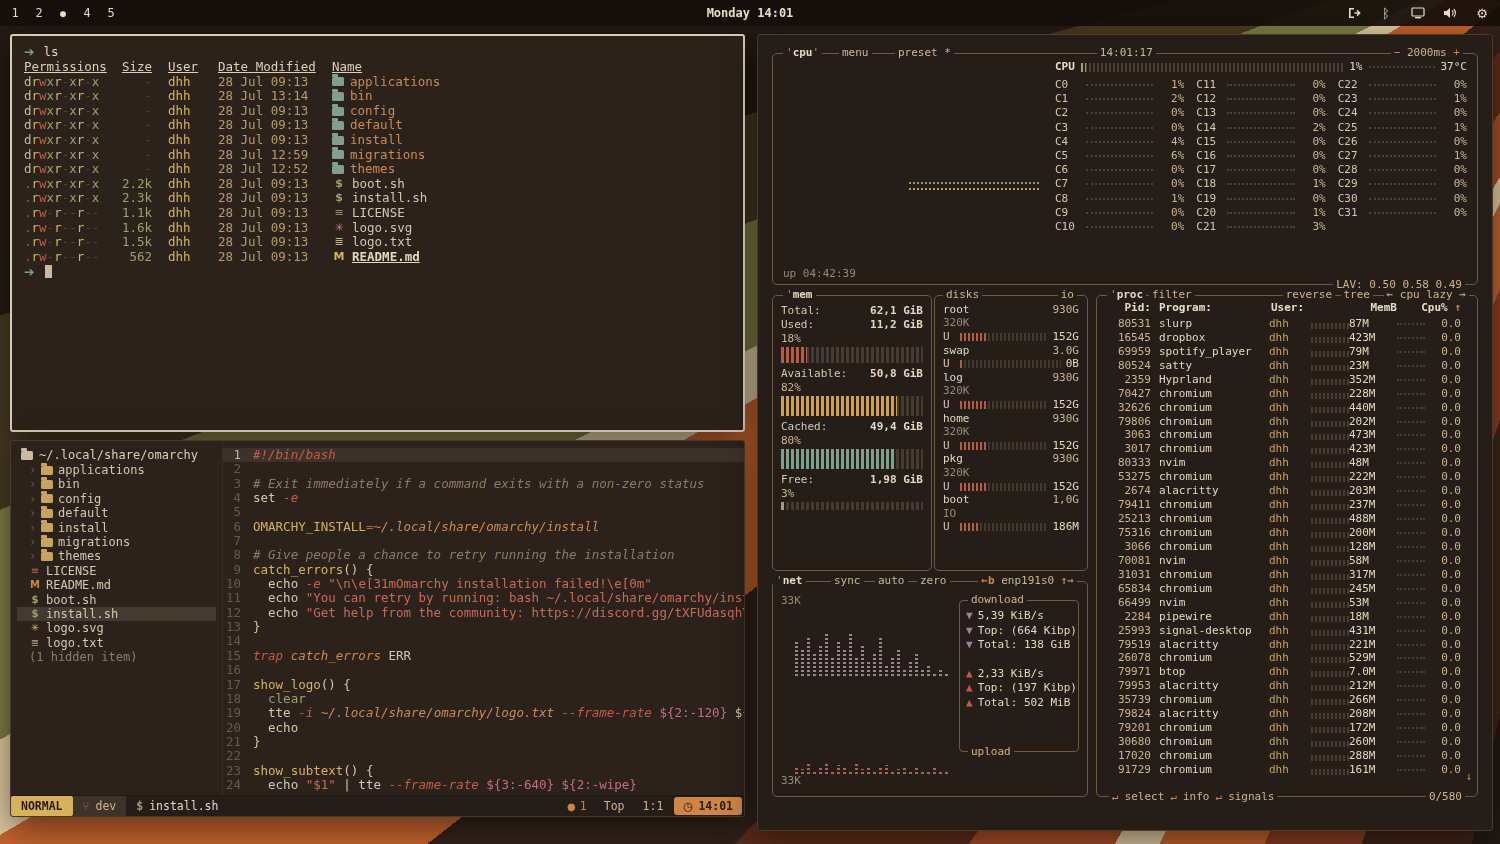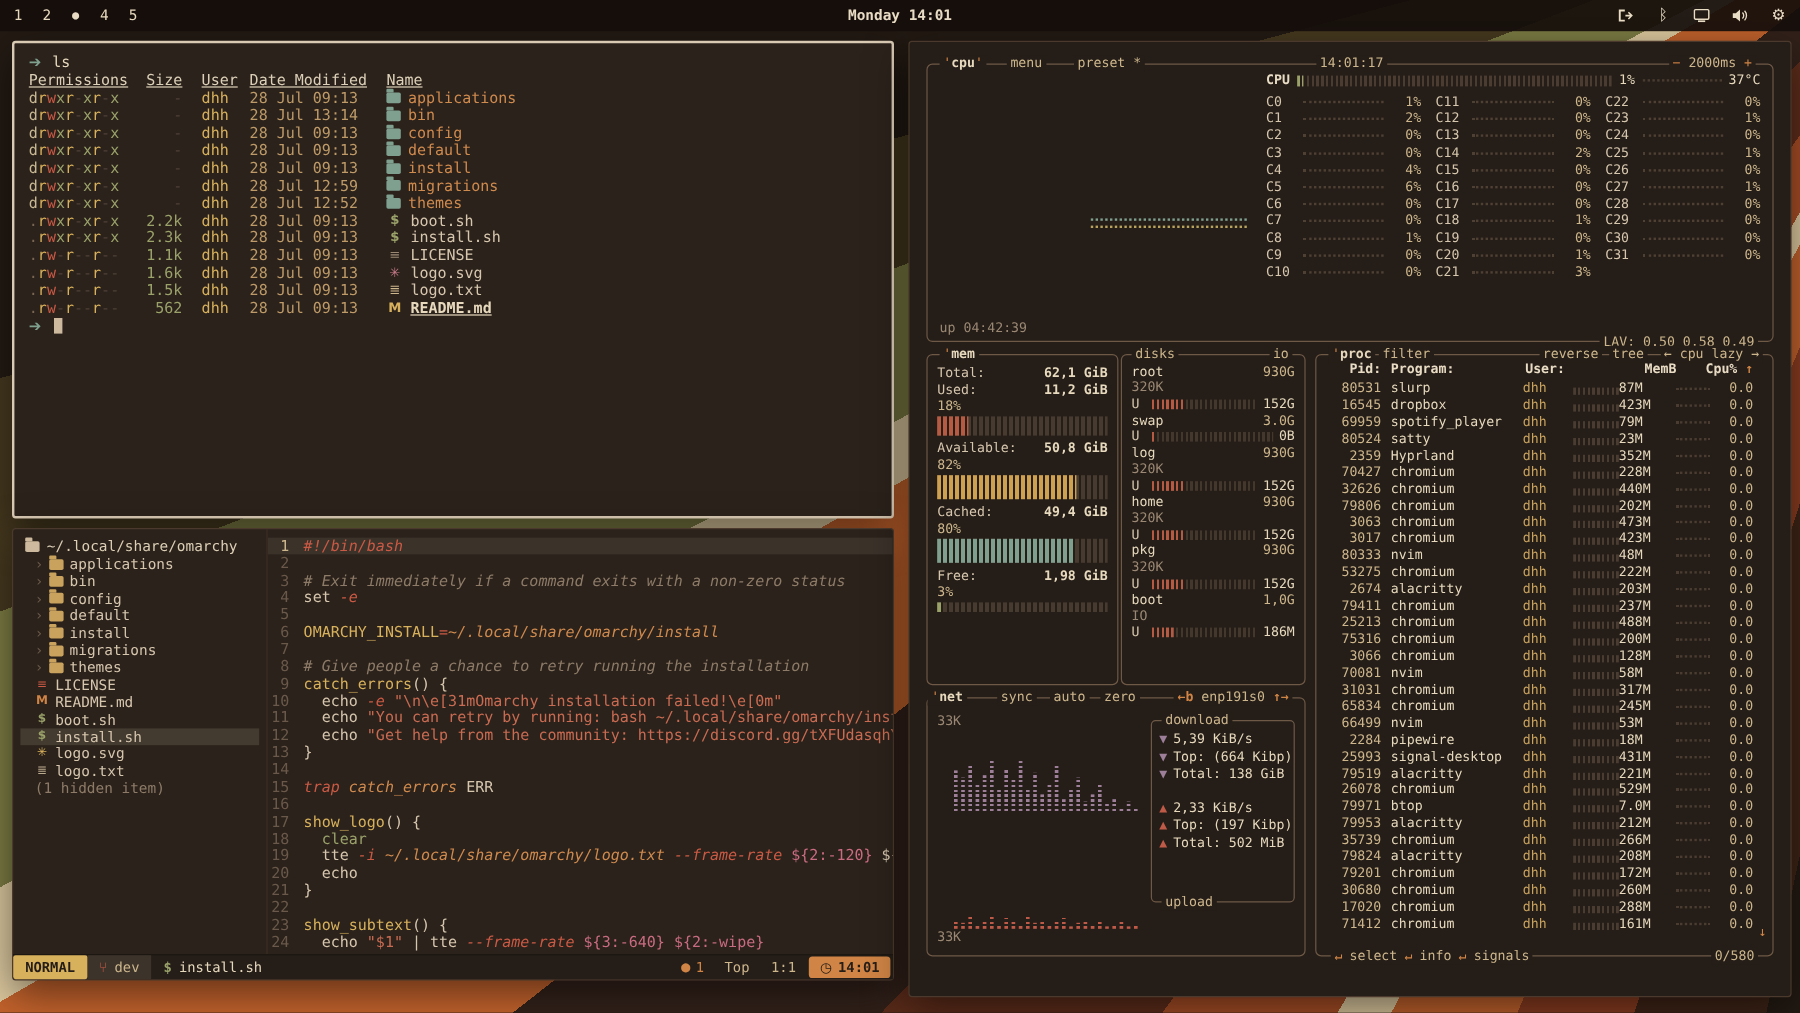--- a/index.html
+++ b/index.html
@@ -30,21 +30,21 @@
 #term-win{left:10px;top:34px;width:735px;height:398px;border:2px solid #d9cab4;padding:9px 12px;
  font-size:12.5px;line-height:14.6px;background:#2b221b}
 .t-line{display:flex;align-items:center;height:15px}
 .prompt-sym{color:var(--teal);margin-right:9px;font-family:"DejaVu Sans",sans-serif}
 .t-cmd{color:var(--fgb)}
 .cursor{display:inline-block;width:7px;height:13px;background:#cdb99d;margin-left:2px}
 .ls-row,#ls-header{display:flex;align-items:center;height:14.6px}
 .c-perm{width:88px}
 .c-size{width:40px;text-align:right}
 .c-user{width:32px;margin-left:16px}
-.c-date{width:104px;margin-left:8px}
+.c-date{width:104px;margin-left:18px}
 .c-name{flex:1;display:flex;align-items:center;gap:6px;margin-left:10px}
 #ls-header .hlab{text-decoration:underline;color:#dcd0b8}
 .pch-d{color:#c9b994}.pch-r{color:var(--yellow)}.pch-w{color:var(--red)}.pch-x{color:var(--green)}
 .pch-dot{color:#7a6652}.pch-dash{color:#52433a}
 .ls-size{color:var(--green)}.ls-size.dim{color:#52433a}
 .ls-user{color:var(--yellow)}
 .ls-date{color:#bd9a68}
 .fic{width:14px;display:inline-flex;justify-content:center;font-family:"DejaVu Sans",sans-serif;font-size:11px}
 .fic-script{color:var(--green);font-weight:bold}
 .fic-license{color:#9b8874}
@@ -1218,21 +1218,21 @@
         <div class="proc-row">
           <span class="p-pid">17020</span>
           <span class="p-prog">chromium</span>
           <span class="p-user">dhh</span>
           <span class="p-graph"></span>
           <span class="p-mem">288M</span>
           <span class="p-lead"></span>
           <span class="p-cpu">0.0</span>
         </div>
         <div class="proc-row">
-          <span class="p-pid">71412</span>
+          <span class="p-pid">91729</span>
           <span class="p-prog">chromium</span>
           <span class="p-user">dhh</span>
           <span class="p-graph"></span>
           <span class="p-mem">161M</span>
           <span class="p-lead"></span>
           <span class="p-cpu">0.0</span>
         </div>
       </div>
     <span class="proc-down">↓</span>
     <span class="btag bb proc-foot" style="left:12px">

